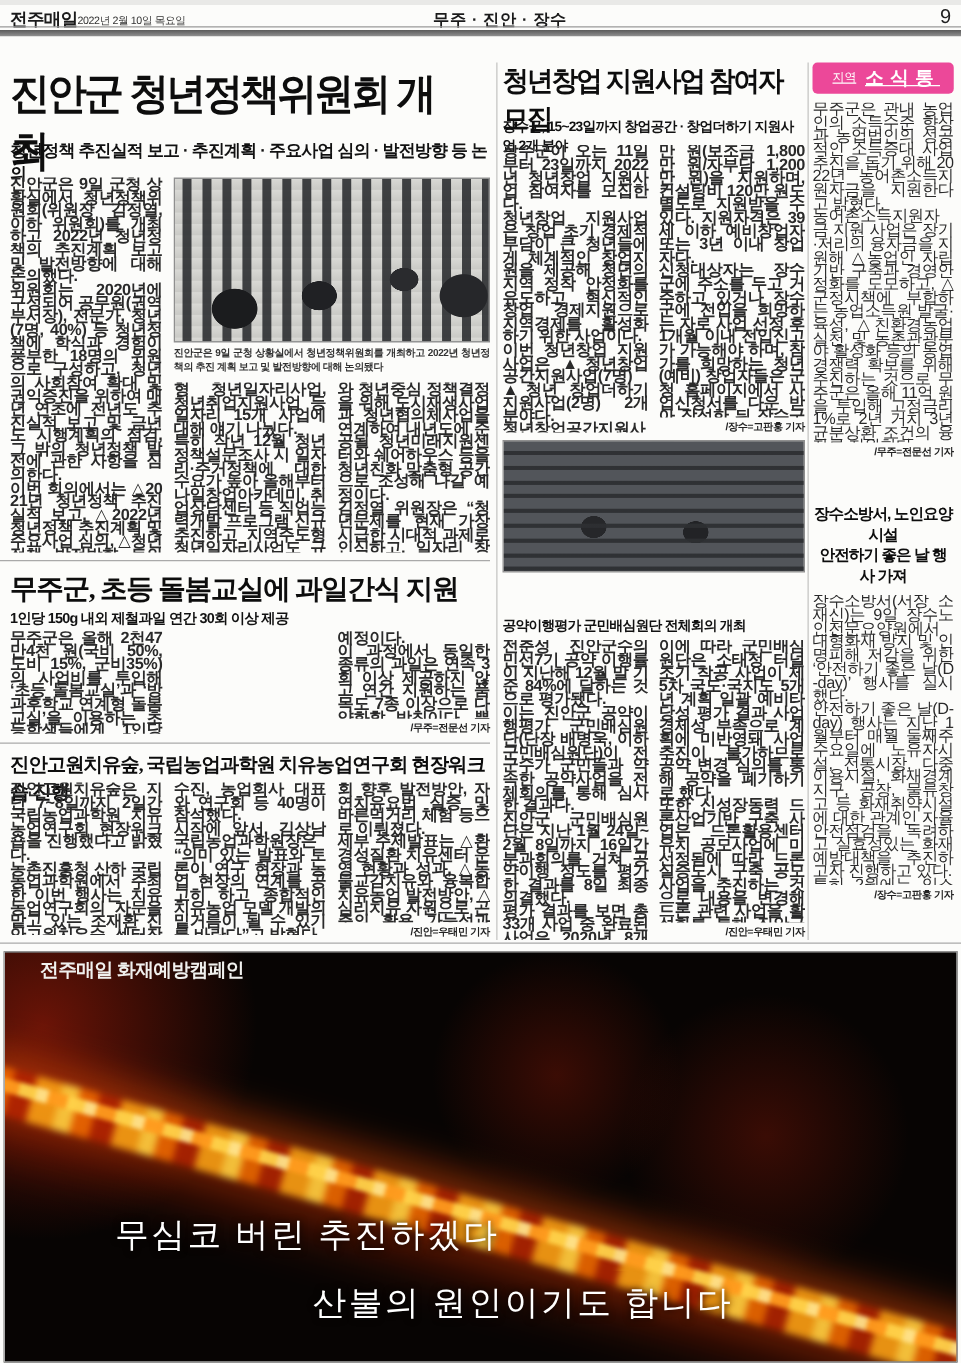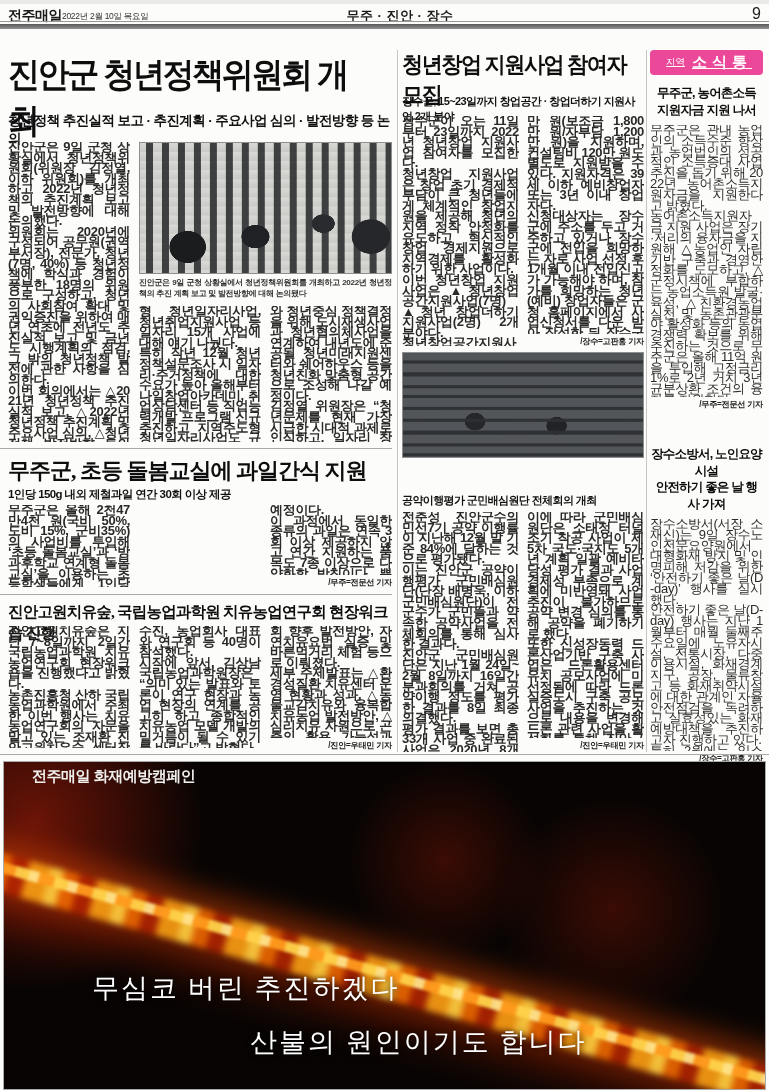--- a/index.html
+++ b/index.html
@@ -157,22 +157,20 @@
 또한 신성장동력 드론산업기반 구축 사업은 드론활용센터 유치 공모사업에 미선정됨에 따라 드론 실증도시 구축 공모사업을 추진하는 것으로 내용을 변경해 드론 관련 사업을 활성화를 통해 진안군 신성장동력 기반을 구축하는 것으로 공약 변경을 승인했다.
 배병욱 단장은 “군민과의 약속인 공약의 이행은 단순히 공약사업이 완료됐다고 해서 그걸로 끝이 아니고, 군민의 복리증진과 군의 지속가능한 발전을 위한 것이란 점을 유념하여 추진해 줄 것을 당부드린다”고 말했다.</div>
     <div class="byline">/진안=우태민 기자</div>
   </div>
 
   <div class="sidebar">
     <div class="side-badge">
       <span class="sm">지역</span>
       <span class="lg">소식통</span>
     </div>
-    <div class="side-title">무주군, 농어촌소득
-지원자금 지원 나서</div>
     <div class="side-body" style="max-height:272px;">무주군은 관내 농업인의 소득수준 향상과 농업법인의 성공적인 소득증대 사업 추진을 돕기 위해 2022년 농어촌소득지원자금을 지원한다고 밝혔다.
 농어촌소득지원자금 지원 사업은 장기·저리의 융자금을 지원해 △농업인 자립기반 구축과 경영안정화를 도모하고, △군정시책에 부합하는 농업소득원 발굴·육성, △친환경농업 실천 및 농촌관광분야 활성화 등의 농업 경쟁력 확보를 위해 추진하는 것으로 무주군은 올해 11억 원을 투입해 고정금리 1%로 2년 거치 3년 균분상환 조건의 융자를 지원한다.
 신청기한은 2월 23일까지로 개인은 농어촌소득지원자금 사업신청서 및 사업계획서, 개인정보 수집·조회·활용 동의서, 농업경영체 또는 농지원부 등을 갖추고, 법인은 농어촌소득지원자금 사업신청서 및 사업계획서, 개인정보 수집·조회·활용 동의서와 사업자등록증, 법인등기부등본(전부말소사항 포함), 법인 재무제표 등 매출실적 증빙서류 등을 갖춰 해당 읍·면 행정복지센터로 신청하면 된다.</div>
     <div class="byline">/무주=전문선 기자</div>
     <div class="side-title" style="margin-top:36px;">장수소방서, 노인요양시설
 안전하기 좋은 날 행사 가져</div>
     <div class="side-body" style="max-height:232px;">장수소방서(서장 소재신)는 9일 장수노인전문요양원에서 대형화재 방지 및 인명피해 저감을 위한 ‘안전하기 좋은 날(D-day)’ 행사를 실시했다.
 안전하기 좋은 날(D-day) 행사는 지난 1월부터 매월 둘째주 수요일에 노유자시설, 전통시장, 다중이용시설, 화재경계지구, 공장, 물류창고 등 화재취약시설에 대한 관계인 자율안전점검을 독려하고 실효성있는 화재예방대책을 추진하고자 진행하고 있다.
 특히 2월에는 입소자 대부분이 거동불편 환자로 화재 시 인명피해가 클 것이 예상되는 노인요양시설을 대상으로 ▲관서장 현장방문행정 및 기관장 1:1면담(컨설팅) 실시 ▲소방시설 합동점검 ▲관계인 자율안전점검 독려 ▲피난약자시설 대피공간(노대, 경사로, 연결복도 등) 설치 독려 등의 일정을 진행했다.</div>
     <div class="byline">/장수=고판홍 기자</div>

